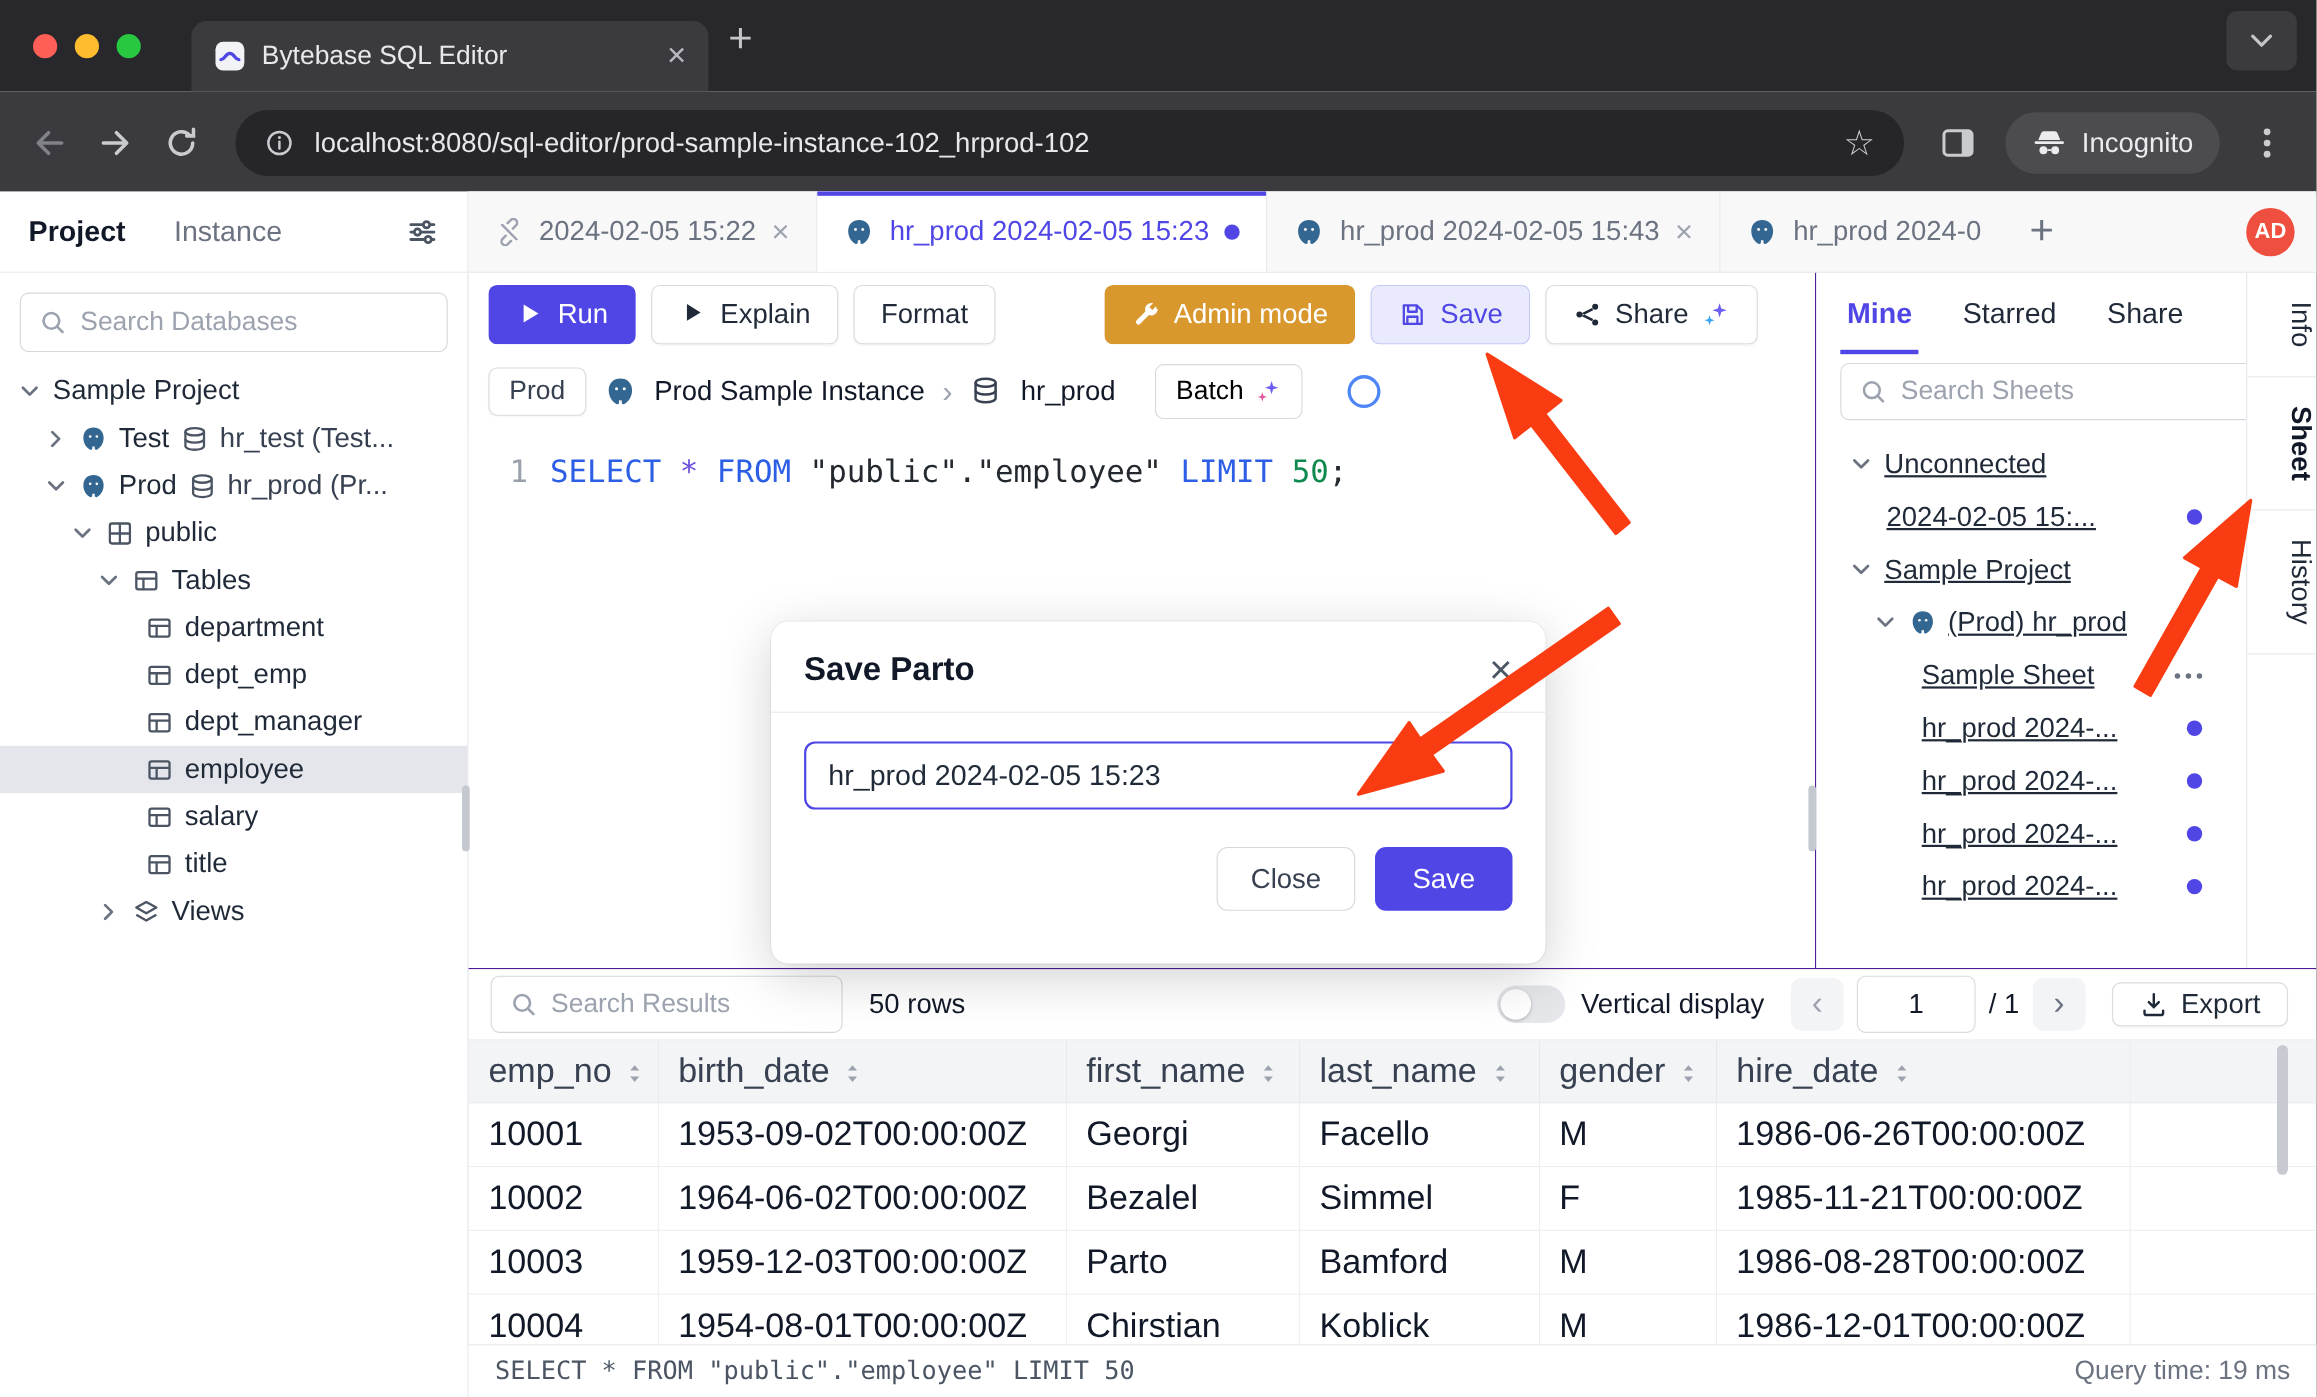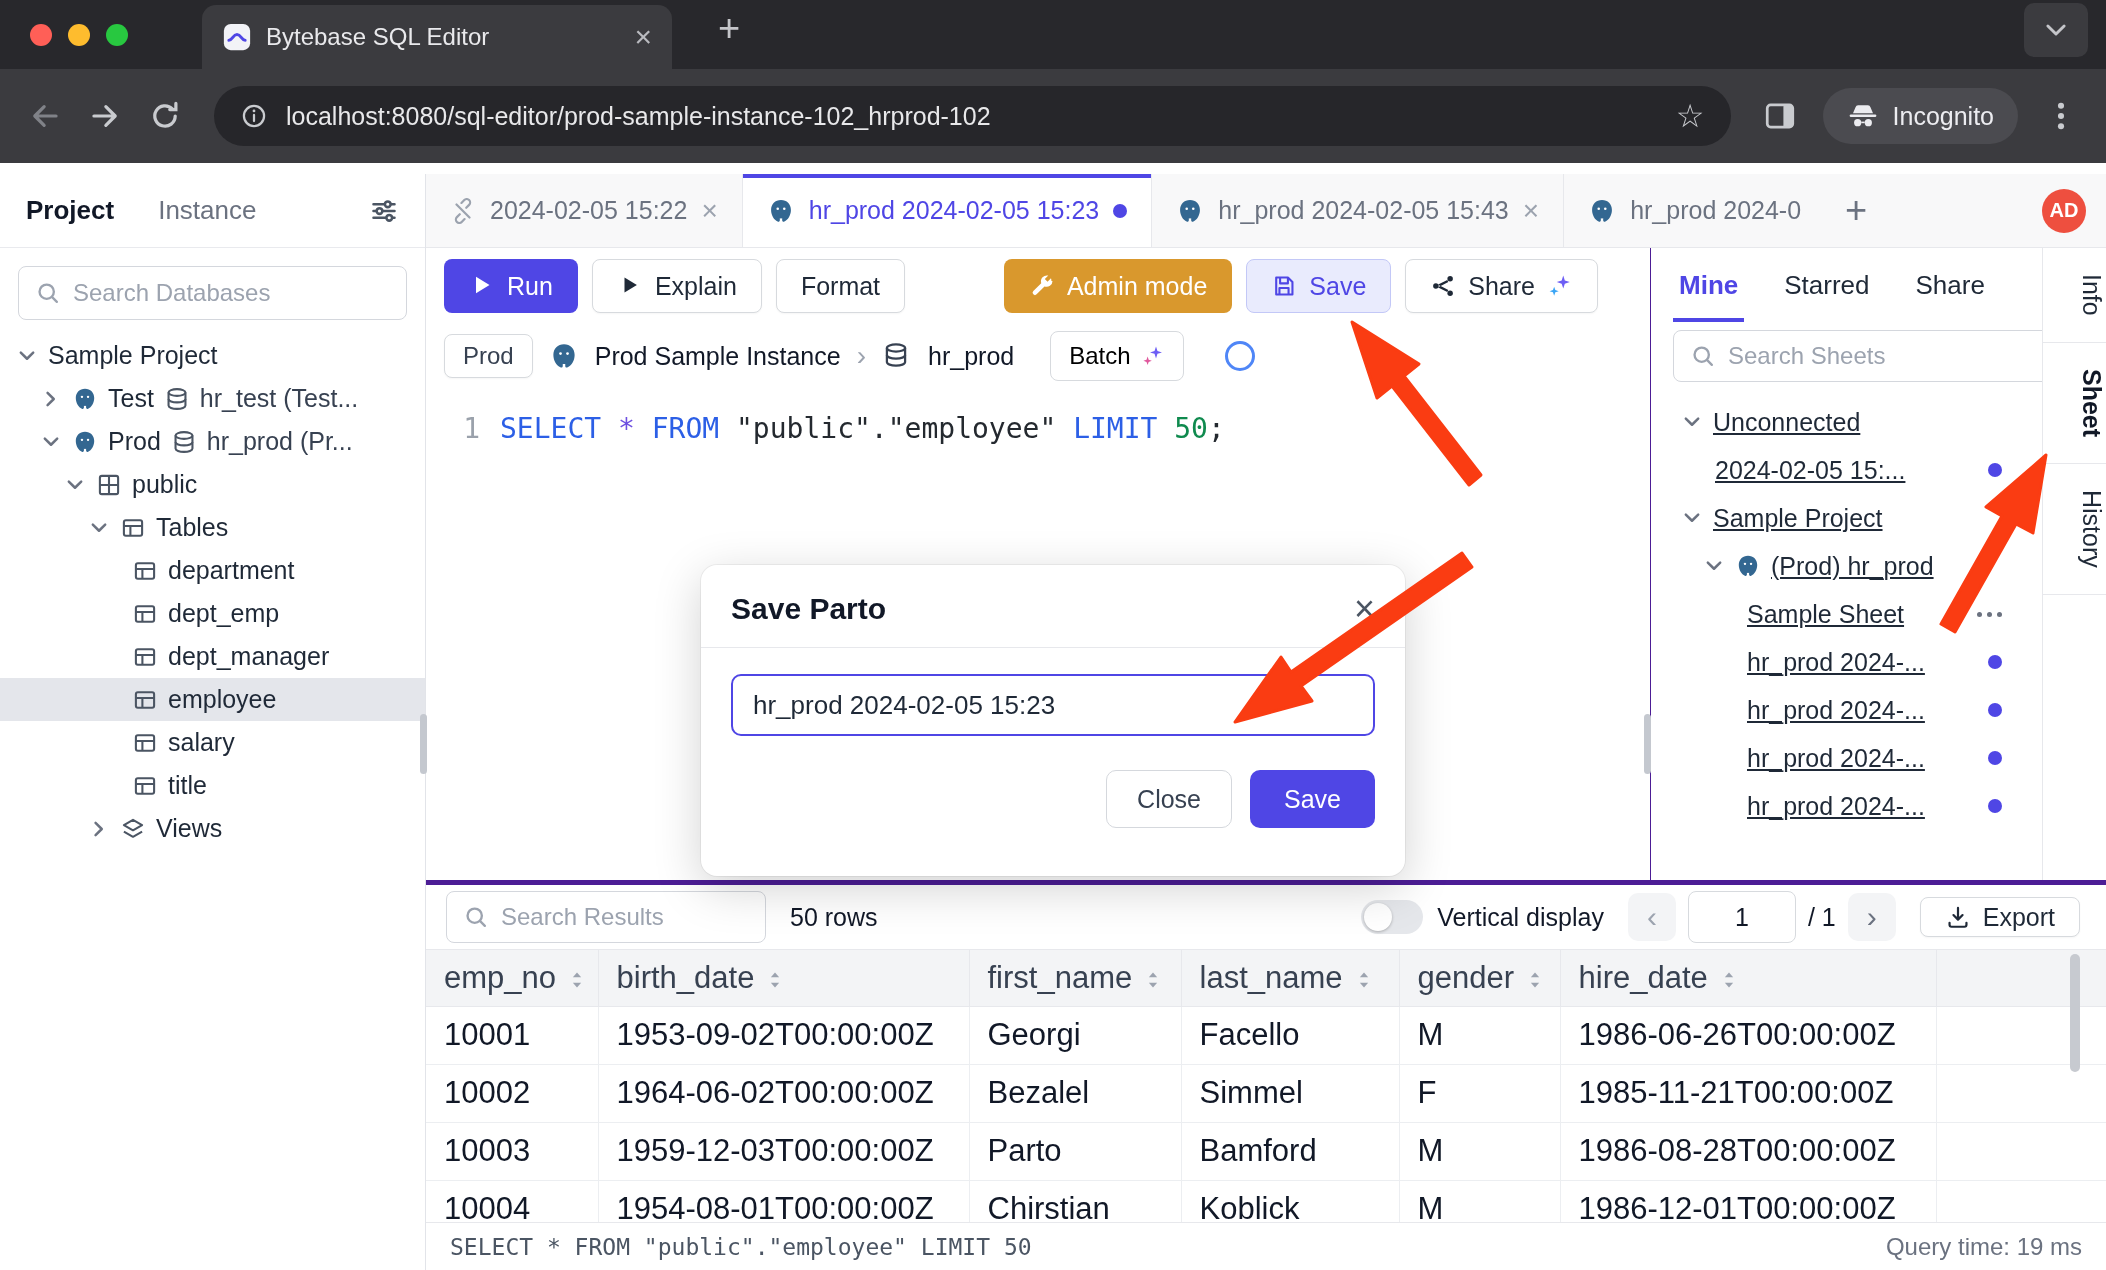--- a/index.html
+++ b/index.html
@@ -2,21 +2,21 @@
 <html><head>
 <meta charset="utf-8">
 <style>
   * { margin:0; padding:0; box-sizing:border-box; }
   body { background:#111; }
   .screen {
     position:relative; width:2106px; height:1270px; overflow:hidden;
     font-family:"Liberation Sans", sans-serif; background:#fff; color:#1f2937;
   }
   
-  .tabstrip { height:69px; background:#28282c; display:flex; align-items:flex-end;gap:28px; }
+  .tabstrip { height:83px; background:#28282c; display:flex; align-items:flex-end; }
   .traffic { display:flex; gap:16px; align-items:center; height:100%; padding:0 0 0 30px; margin-bottom:0; align-self:center; }
   .light { width:22px; height:22px; border-radius:50%; }
   .l-red{background:#ff5f57}.l-yellow{background:#febc2e}.l-green{background:#28c840}
   .browser-tab { margin-left:46px; width:470px; height:64px; background:#3b3b3f; border-radius:14px 14px 0 0;
     display:flex; align-items:center; padding:0 20px; gap:14px; }
   .favicon { width:30px; height:30px; flex:0 0 auto; }
   .btab-title { color:#e9e9ec; font-size:24px; flex:1; white-space:nowrap; overflow:hidden; }
   .btab-close { color:#b9babf; font-size:30px; line-height:1; cursor:pointer; }
   .newtab { color:#c4c5c9; font-size:38px; line-height:1; margin:0 0 14px 18px; align-self:center; cursor:pointer; }
   .ts-spacer { flex:1; }
@@ -101,21 +101,21 @@
   .sprow { height:48px; display:flex; align-items:center; gap:10px; padding-right:40px; white-space:nowrap; cursor:pointer; }
   .sprow .bluedot { margin-left:auto; }
   .more-dots { margin-left:auto; display:flex; gap:5px; }
   .more-dots i { width:5px; height:5px; border-radius:50%; background:#6b7280; }
   
   .side-strip { width:64px; flex:0 0 auto; border-left:1px solid #e7e8ec; display:flex; flex-direction:column; align-items:stretch; }
   .strip-tab { writing-mode:vertical-rl; font-size:25px; color:#1f2937; padding:26px 0; text-align:center;
     border-bottom:1px solid #e7e8ec; width:100%; display:flex; justify-content:center; cursor:pointer; }
   .strip-tab.active { font-weight:700; color:#111827; }
   
-  .results { height:342px; flex:0 0 auto; border-top:5px solid #4c1d95; display:flex; flex-direction:column; }
+  .results { height:342px; flex:0 0 auto; border-top:1px solid #4c1d95; display:flex; flex-direction:column; }
   .res-toolbar { height:64px; flex:0 0 auto; display:flex; align-items:center; gap:24px; padding:0 26px 0 20px; }
   .res-search { width:320px; height:52px; margin:0; }
   .rows-count { font-size:25px; color:#111827; }
   .toggle-wrap { margin-left:auto; display:flex; align-items:center; gap:14px; }
   .toggle { width:62px; height:34px; border-radius:17px; background:#e5e7eb; position:relative; cursor:pointer; }
   .toggle .knob { position:absolute; left:3px; top:3px; width:28px; height:28px; border-radius:50%; background:#fff; box-shadow:0 1px 3px rgba(0,0,0,.25); }
   .toggle-label { font-size:25px; color:#111827; }
   .pager { display:flex; align-items:center; gap:12px; }
   .pg-btn { width:48px; height:48px; border-radius:10px; background:#f3f4f6; display:flex; align-items:center; justify-content:center;
     font-size:30px; color:#9ca3af; cursor:pointer; border:none; }

